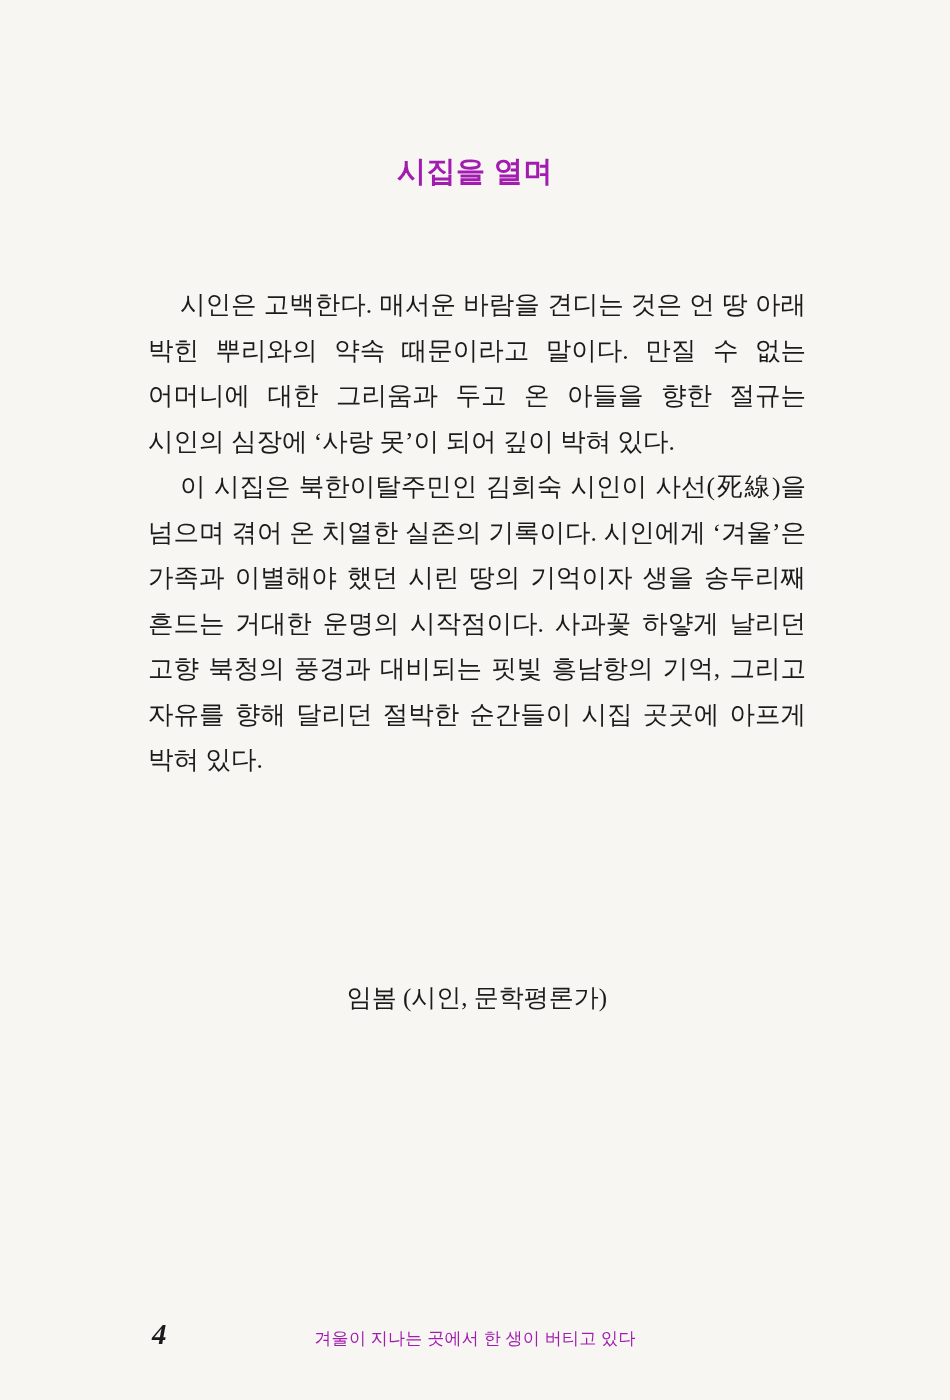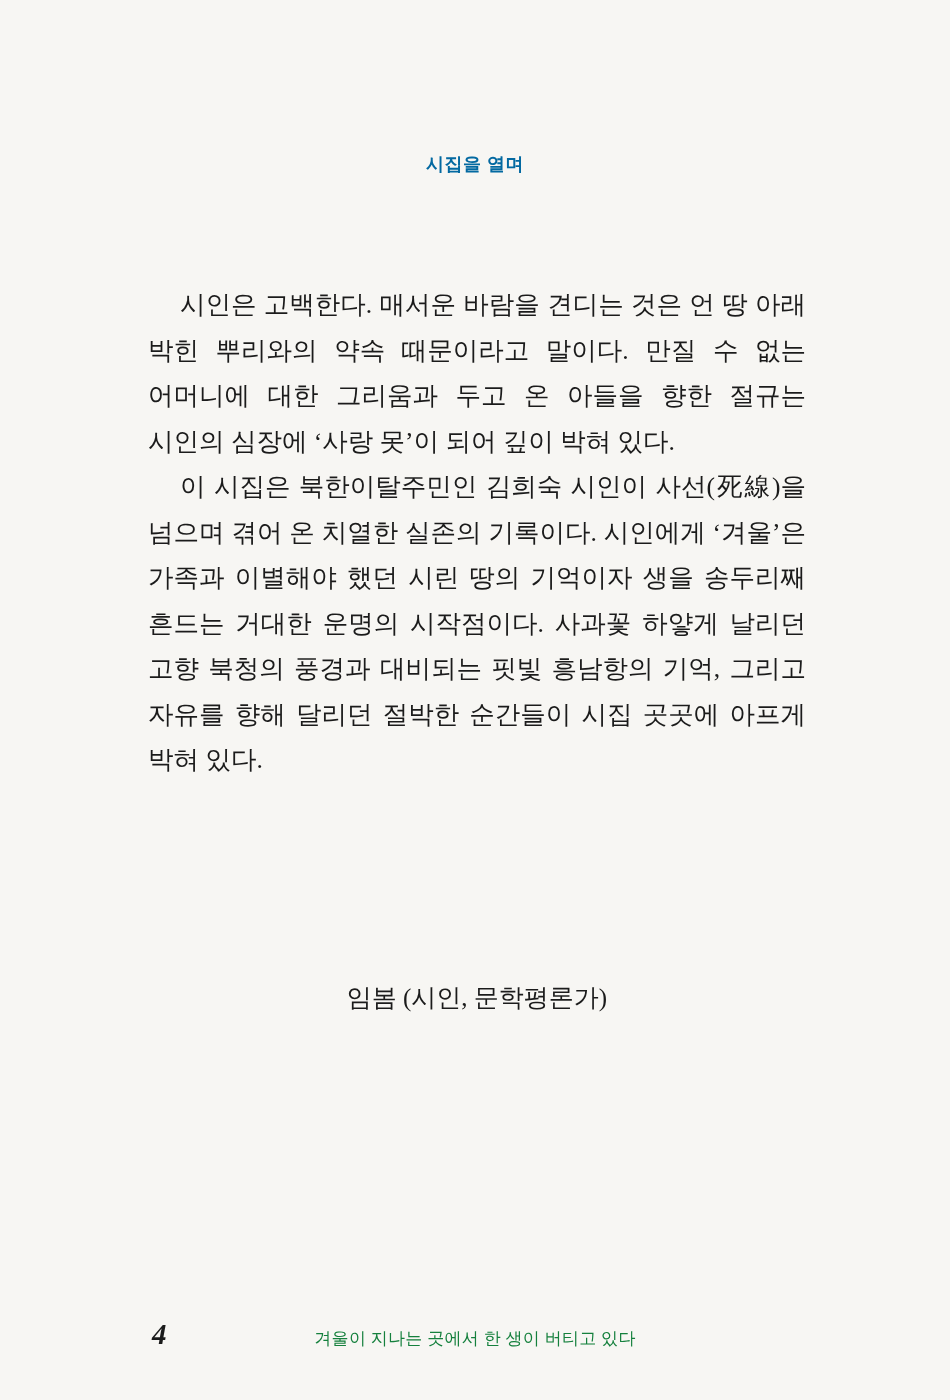--- a/index.html
+++ b/index.html
@@ -26,23 +26,23 @@
   }
 
   .doc-title {
     position: absolute;
     top: 152px;
     left: 0;
     width: 950px;
     text-align: center;
     font-family: "Liberation Sans", sans-serif;
     font-weight: bold;
-    font-size: 18px;
+    font-size: 29px;
     letter-spacing: 0.5px;
-    color: #0369a1;
+    color: #a21caf;
   }
 
   .body-block {
     position: absolute;
     top: 282px;
     left: 148px;
     width: 658px;
   }
 
   .para {
@@ -92,21 +92,21 @@
     color: #1b1b1b;
   }
 
   .running-title {
     position: absolute;
     left: 0;
     top: 47px;
     width: 950px;
     text-align: center;
     font-size: 17px;
-    color: #15803d;
+    color: #a21caf;
     letter-spacing: 0.3px;
   }
 </style>
 </head>
 <body>
 
 <div class="page">
 
   <div class="doc-title">시집을 열며</div>
 

